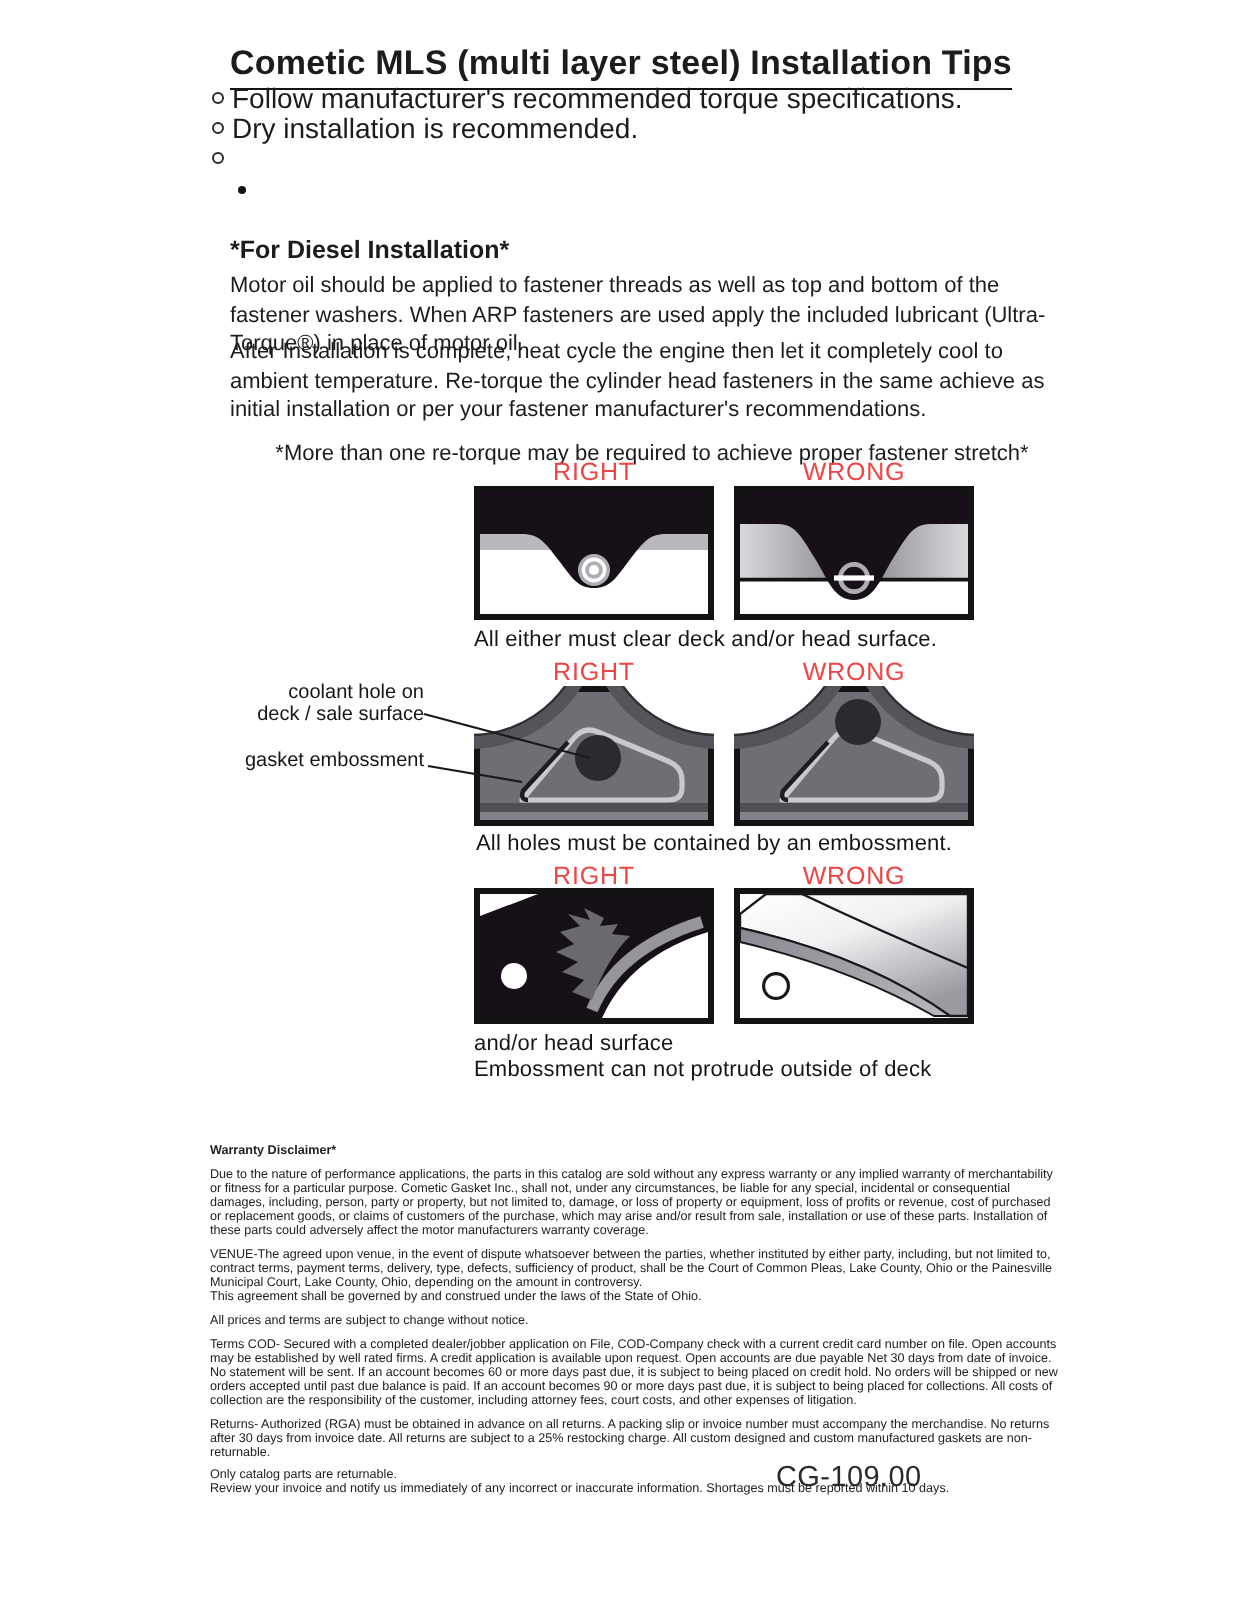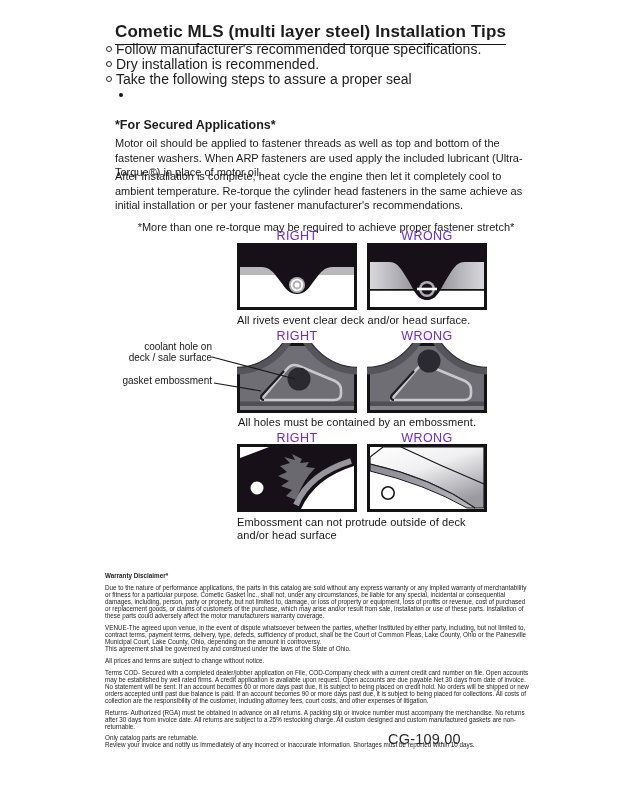--- a/index.html
+++ b/index.html
@@ -20,21 +20,21 @@
   .ring{display:inline-block;width:4px;height:4px;border:1px solid #2a2a2a;border-radius:50%;
         margin-right:4px;vertical-align:2px;}
   .sub{padding-left:13px;}
   .dot{display:inline-block;width:4px;height:4px;background:#141414;border-radius:50%;
        margin-right:4px;vertical-align:2px;}
   
   .diesel-head{left:115px;top:118px;font-size:12.5px;font-weight:bold;}
   .para{left:115px;width:422px;font-size:11px;line-height:14.5px;}
   .p1{top:136px;} .p2{top:169px;} .p3{top:220px;text-align:center;}
   
-  .dg-label{width:120px;text-align:center;font-size:12.5px;letter-spacing:.4px;color:#6d28d9;}
+  .dg-label{width:120px;text-align:center;font-size:12.5px;letter-spacing:.4px;color:#ef4444;}
   .col1{left:237px;} .col2{left:367px;}
   .r1lab{top:229px;} .r2lab{top:329px;} .r3lab{top:431px;}
   .dbox{width:120px;}
   .r1box{top:243px;height:67px;} .r2box{top:343px;height:70px;} .r3box{top:444px;height:68px;}
   .dbox svg{display:block;width:100%;height:100%;}
   .caption{font-size:11px;color:#161616;letter-spacing:.1px;}
   .cap1{left:237px;top:314px;} .cap2{left:238px;top:416px;}
   .cap3{left:237px;top:516px;width:250px;line-height:13px;}
   
   .callout{width:92px;text-align:right;font-size:10px;line-height:11px;color:#161616;}
@@ -49,25 +49,25 @@
   .page-num{left:388px;top:731px;font-size:14.5px;color:#2a2a2a;letter-spacing:.2px;}
 </style>
 </head>
 <body>
 
 <div class="abs doc-title">Cometic MLS (multi layer steel) Installation Tips</div>
 
 <div class="abs tips">
   <div class="tip-row"><span class="ring"></span><span>Follow manufacturer's recommended torque specifications.</span></div>
   <div class="tip-row"><span class="ring"></span><span>Dry installation is recommended.</span></div>
-  <div class="tip-row"><span class="ring"></span><span>Take the following steps to assure a proper seal</span></div>
+  <div class="tip-row"><span class="ring"></span></div>
   <div class="tip-row sub"><span class="dot"></span></div>
 </div>
 
-<div class="abs diesel-head">*For Secured Applications*</div>
+<div class="abs diesel-head">*For Diesel Installation*</div>
 <div class="abs para p1">Motor oil should be applied to fastener threads as well as top and bottom of the fastener washers. When ARP fasteners are used apply the included lubricant (Ultra-Torque®) in place of motor oil.</div>
 <div class="abs para p2">After Installation is complete, heat cycle the engine then let it completely cool to ambient temperature. Re-torque the cylinder head fasteners in the same achieve as initial installation or per your fastener manufacturer's recommendations.</div>
 <div class="abs para p3">*More than one re-torque may be required to achieve proper fastener stretch*</div>
 
 <div class="abs dg-label col1 r1lab">RIGHT</div>
 <div class="abs dg-label col2 r1lab">WRONG</div>
 
 <div class="abs dbox col1 r1box">
   <svg viewBox="0 0 120 67">
     <rect x="1.5" y="1.5" width="117" height="64" fill="#ffffff" stroke="#131313" stroke-width="3"></rect>
@@ -95,21 +95,21 @@
     <rect x="3" y="19" width="114" height="27" fill="url(#g1b)"></rect>
     <rect x="3" y="47.5" width="114" height="16.5" fill="#ffffff"></rect>
     <line x1="3" y1="46.8" x2="117" y2="46.8" stroke="#131313" stroke-width="1.8"></line>
     <path d="M3 3 H117 V19 H98 C89 19 86 26 79 37 C73 47 70 57 60 57 C50 57 47 47 41 37 C34 26 31 19 22 19 H3 Z" fill="#171019"></path>
     <circle cx="60" cy="46" r="8" fill="#aeaeb2"></circle>
     <circle cx="60" cy="46" r="5.6" fill="#171019"></circle>
     <rect x="50" y="44.7" width="20" height="2.6" fill="#ffffff"></rect>
   </svg>
 </div>
 
-<div class="abs caption cap1">All rivets event clear deck and/or head surface.</div>
+<div class="abs caption cap1">All either must clear deck and/or head surface.</div>
 
 <div class="abs callout callout-coolant">
   <div>coolant hole on</div>
   <div>deck / sale surface</div>
 </div>
 <div class="abs callout callout-emboss">gasket embossment</div>
 
 <svg class="abs pointer-overlay" viewBox="0 0 100 55">
   <line x1="7" y1="12" x2="90" y2="34" stroke="#1a1a1a" stroke-width="1.1"></line>
   <line x1="9" y1="38" x2="56" y2="46" stroke="#1a1a1a" stroke-width="1.1"></line>
@@ -178,22 +178,22 @@
     </defs>
     <rect x="1.5" y="1.5" width="117" height="65" fill="#ffffff" stroke="#131313" stroke-width="3"></rect>
     <path d="M16 3 H117 V64 H108 Q66 34 3 20 V13 Z" fill="url(#g3b)" stroke="#18181c" stroke-width="1.2"></path>
     <path d="M34 3 Q74 22 117 40" fill="none" stroke="#18181c" stroke-width="1.2"></path>
     <path d="M3 20 Q66 34 108 64 L100 64 Q58 40 3 27 Z" fill="url(#g3c)" stroke="#18181c" stroke-width="1"></path>
     <circle cx="21" cy="49" r="6.2" fill="#ffffff" stroke="#18181c" stroke-width="1.6"></circle>
   </svg>
 </div>
 
 <div class="abs caption cap3">
+  <div>and/or head surface</div>
   <div>Embossment can not protrude outside of deck</div>
-  <div>and/or head surface</div>
 </div>
 
 <div class="abs legal">
   <div class="lg-head">Warranty Disclaimer*</div>
   <div class="lp lp0">Due to the nature of performance applications, the parts in this catalog are sold without any express warranty or any implied warranty of merchantability or fitness for a particular purpose.  Cometic Gasket Inc., shall not, under any circumstances, be liable for any special, incidental or consequential damages, including, person, party or property, but not limited to, damage, or loss of property or equipment, loss of profits or revenue, cost of purchased or replacement goods, or claims of customers of the purchase, which may arise and/or result from sale, installation or use of these parts.  Installation of these parts could adversely affect the motor manufacturers warranty coverage.</div>
   <div class="lp">VENUE-The agreed upon venue, in the event of dispute whatsoever between the parties, whether instituted by either party, including, but not limited to, contract terms, payment terms, delivery, type, defects, sufficiency of product, shall be the Court of Common Pleas, Lake County, Ohio or the Painesville Municipal Court, Lake County, Ohio, depending on the amount in controversy.</div>
   <div class="lp lp0">This agreement shall be governed by and construed under the laws of the State of Ohio.</div>
   <div class="lp">All prices and terms are subject to change without notice.</div>
   <div class="lp">Terms COD- Secured with a completed dealer/jobber application on File, COD-Company check with a current credit card number on file.  Open accounts may be established by well rated firms.  A credit application is available upon request.  Open accounts are due payable Net 30 days from date of invoice.  No statement will be sent.  If an account becomes 60 or more days past due, it is subject to being placed on credit hold.  No orders will be shipped or new orders accepted until past due balance is paid.  If an account becomes 90 or more days past due, it is subject to being placed for collections.  All costs of collection are the responsibility of the customer, including attorney fees, court costs, and other expenses of litigation.</div>
   <div class="lp">Returns- Authorized (RGA) must be obtained in advance on all returns.  A packing slip or invoice number must accompany the merchandise.  No returns after 30 days from invoice date.  All returns are subject to a 25% restocking charge.  All custom designed and custom manufactured gaskets are non-returnable.</div>

